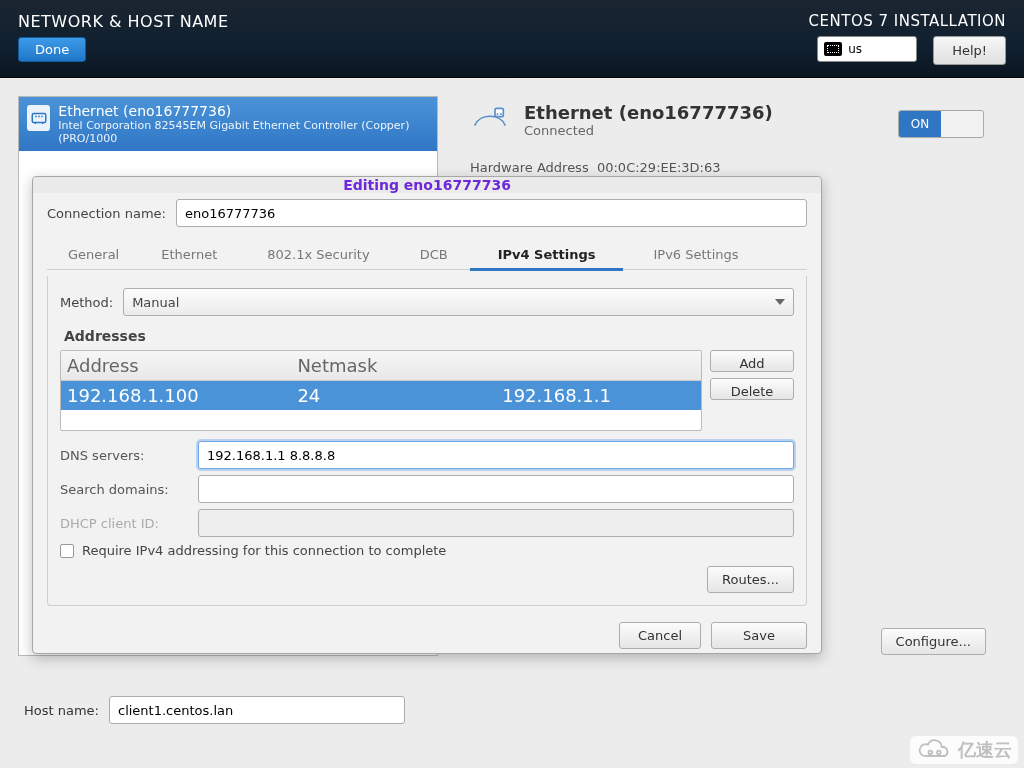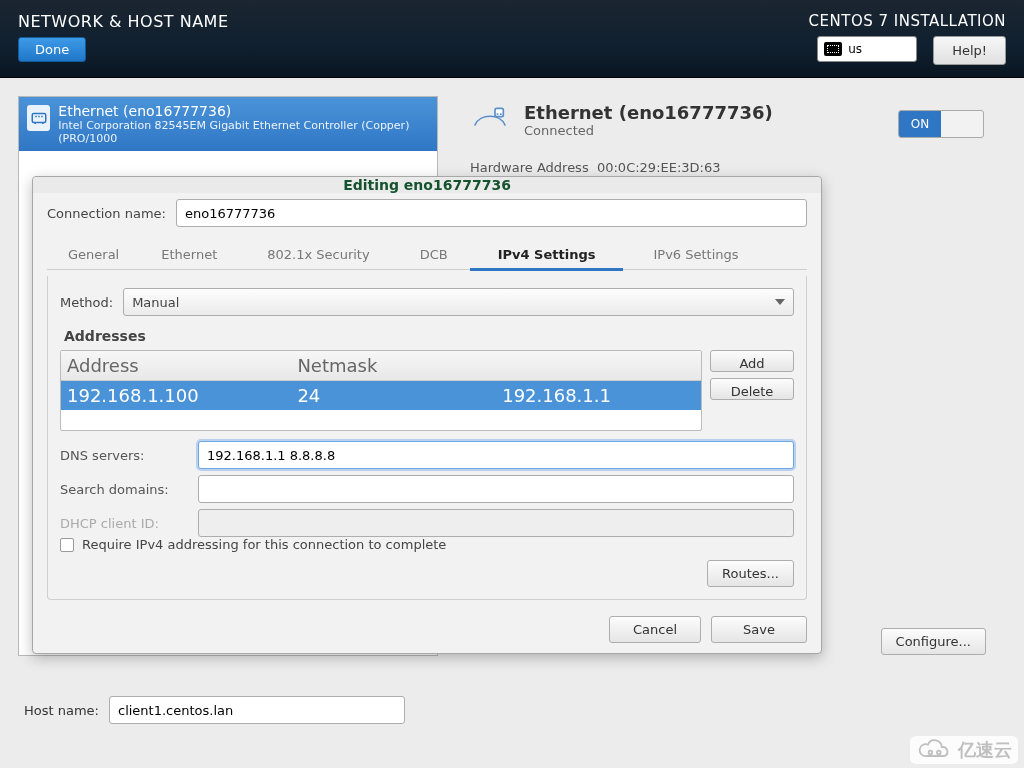--- a/index.html
+++ b/index.html
@@ -37,21 +37,21 @@
   .toggle .off{ flex:1;}
 
   .configure-btn, .generic-btn { background: linear-gradient(#fcfcfc,#e5e5e5); border:1px solid #adadad; border-radius:3px; padding:5px 14px; font-size:13px; color:#333; cursor:pointer; }
   .configure-btn{ position:absolute; right:38px; top:628px; }
 
   .hostname-row{ position:absolute; left:24px; top:696px; display:flex; align-items:center; gap:10px; font-size:13px; color:#333;}
   .hostname-row input{ width:296px; height:28px; border:1px solid #adadad; border-radius:3px; padding:0 8px; background:#fff; font-size:13px;}
 
   
   .dialog { position:absolute; left:32px; top:176px; width:790px; height:478px; background:#f2f2f2; border:1px solid #a7a7a7; border-radius:4px; box-shadow:0 4px 14px rgba(0,0,0,.25); display:flex; flex-direction:column;}
-  .dialog .titlebar{ height:32px; display:flex; align-items:center; justify-content:center; font-size:14px; font-weight:700; color:#14532d; background:#eaeaea; border-top-left-radius:4px; border-top-right-radius:4px;}
+  .dialog .titlebar{ height:32px; display:flex; align-items:center; justify-content:center; font-size:14px; font-weight:700; color:#6d28d9; background:#eaeaea; border-top-left-radius:4px; border-top-right-radius:4px;}
   .dlg-body{ padding:6px 14px; flex:1; display:flex; flex-direction:column; gap:6px;}
   .form-row{ display:flex; align-items:center; gap:10px; font-size:13px; color:#444;}
   .form-row label{ white-space:nowrap;}
   .text-input{ flex:1; height:28px; border:1px solid #adadad; border-radius:3px; background:#fff; padding:0 8px; font-size:13px;}
   .text-input.focused{ border-color:#6fa8e6; box-shadow:0 0 0 2px rgba(80,150,230,.35);}
   .text-input.disabled{ background:#eee; color:#999;}
   .tabs{ display:flex; border-bottom:1px solid #cfcfcf; margin-top:4px; }
   .tab{ padding:8px 20px; font-size:13px; color:#777; cursor:pointer; border:1px solid transparent; border-bottom:none; position:relative; top:1px; background:transparent; border-radius:4px 4px 0 0;}
   .tab.big{ padding:8px 28px;}
   .tab.active{ color:#222; font-weight:700; }
@@ -64,21 +64,21 @@
   .addr-area{ display:flex; gap:8px; align-items:flex-start;}
   .addr-table{ flex:1; border:1px solid #bcbcbc; background:#fff; font-size:18px; border-radius:2px;}
   .addr-table .hdr{ display:flex; background:linear-gradient(#f6f6f6,#e8e8e8); border-bottom:1px solid #ccc; color:#666;}
   .addr-table .hdr div, .addr-table .row div{ padding:4px 6px; }
   .addr-table .c1{width:36%;} .addr-table .c2{width:32%;} .addr-table .c3{width:32%;}
   .addr-table .row{ display:flex; }
   .addr-table .row.sel{ background:#4b93d8; color:#fff;}
   .addr-table .row.empty{ height:20px; }
   .side-btns{ display:flex; flex-direction:column; gap:6px; width:84px;}
   .side-btns button{ height:22px;}
-  .chk-row{ display:flex; align-items:center; gap:8px; font-size:13px; color:#444; }
+  .chk-row{ display:flex; align-items:center; gap:8px; font-size:13px; color:#444; margin-top:6px;}
   .chk{ width:14px; height:14px; border:1px solid #999; border-radius:2px; background:#fff;}
   .routes-row{ display:flex; justify-content:flex-end; margin-top:8px;}
   .dlg-buttons{ display:flex; justify-content:flex-end; gap:10px; padding:10px 14px 12px;}
   .label-col { width:128px; color:#555; }
   .label-col.disabled{ color:#aaa;}
   .watermark{ position:absolute; right:6px; bottom:4px; display:flex; align-items:center; gap:6px; color:#bfbfbf; font-size:18px; font-weight:600; background:rgba(255,255,255,.85); padding:2px 6px; border-radius:6px;}
   .watermark svg{ width:36px; height:22px; }
 </style>
 </head>
 <body>
@@ -216,21 +216,21 @@
         <span>Require IPv4 addressing for this connection to complete</span>
       </div>
 
       <div class="routes-row">
         <button class="generic-btn">Routes...</button>
       </div>
     </div>
   </div>
 
   <div class="dlg-buttons">
-    <button class="generic-btn" style="width:92px">Cancel</button>
+    <button class="generic-btn" style="width:82px">Cancel</button>
     <button class="generic-btn" style="width:96px">Save</button>
   </div>
 </div>
 
 <div class="watermark">
   <svg viewBox="0 0 60 36" fill="none" stroke="#bfbfbf" stroke-width="3" stroke-linecap="round">
     <path d="M18 28a10 10 0 1 1 2-19 12 12 0 0 1 23 4 8 8 0 0 1 5 15H18z"></path>
     <circle cx="24" cy="22" r="3"></circle>
       <circle cx="38" cy="22" r="3"></circle>
   </svg>

